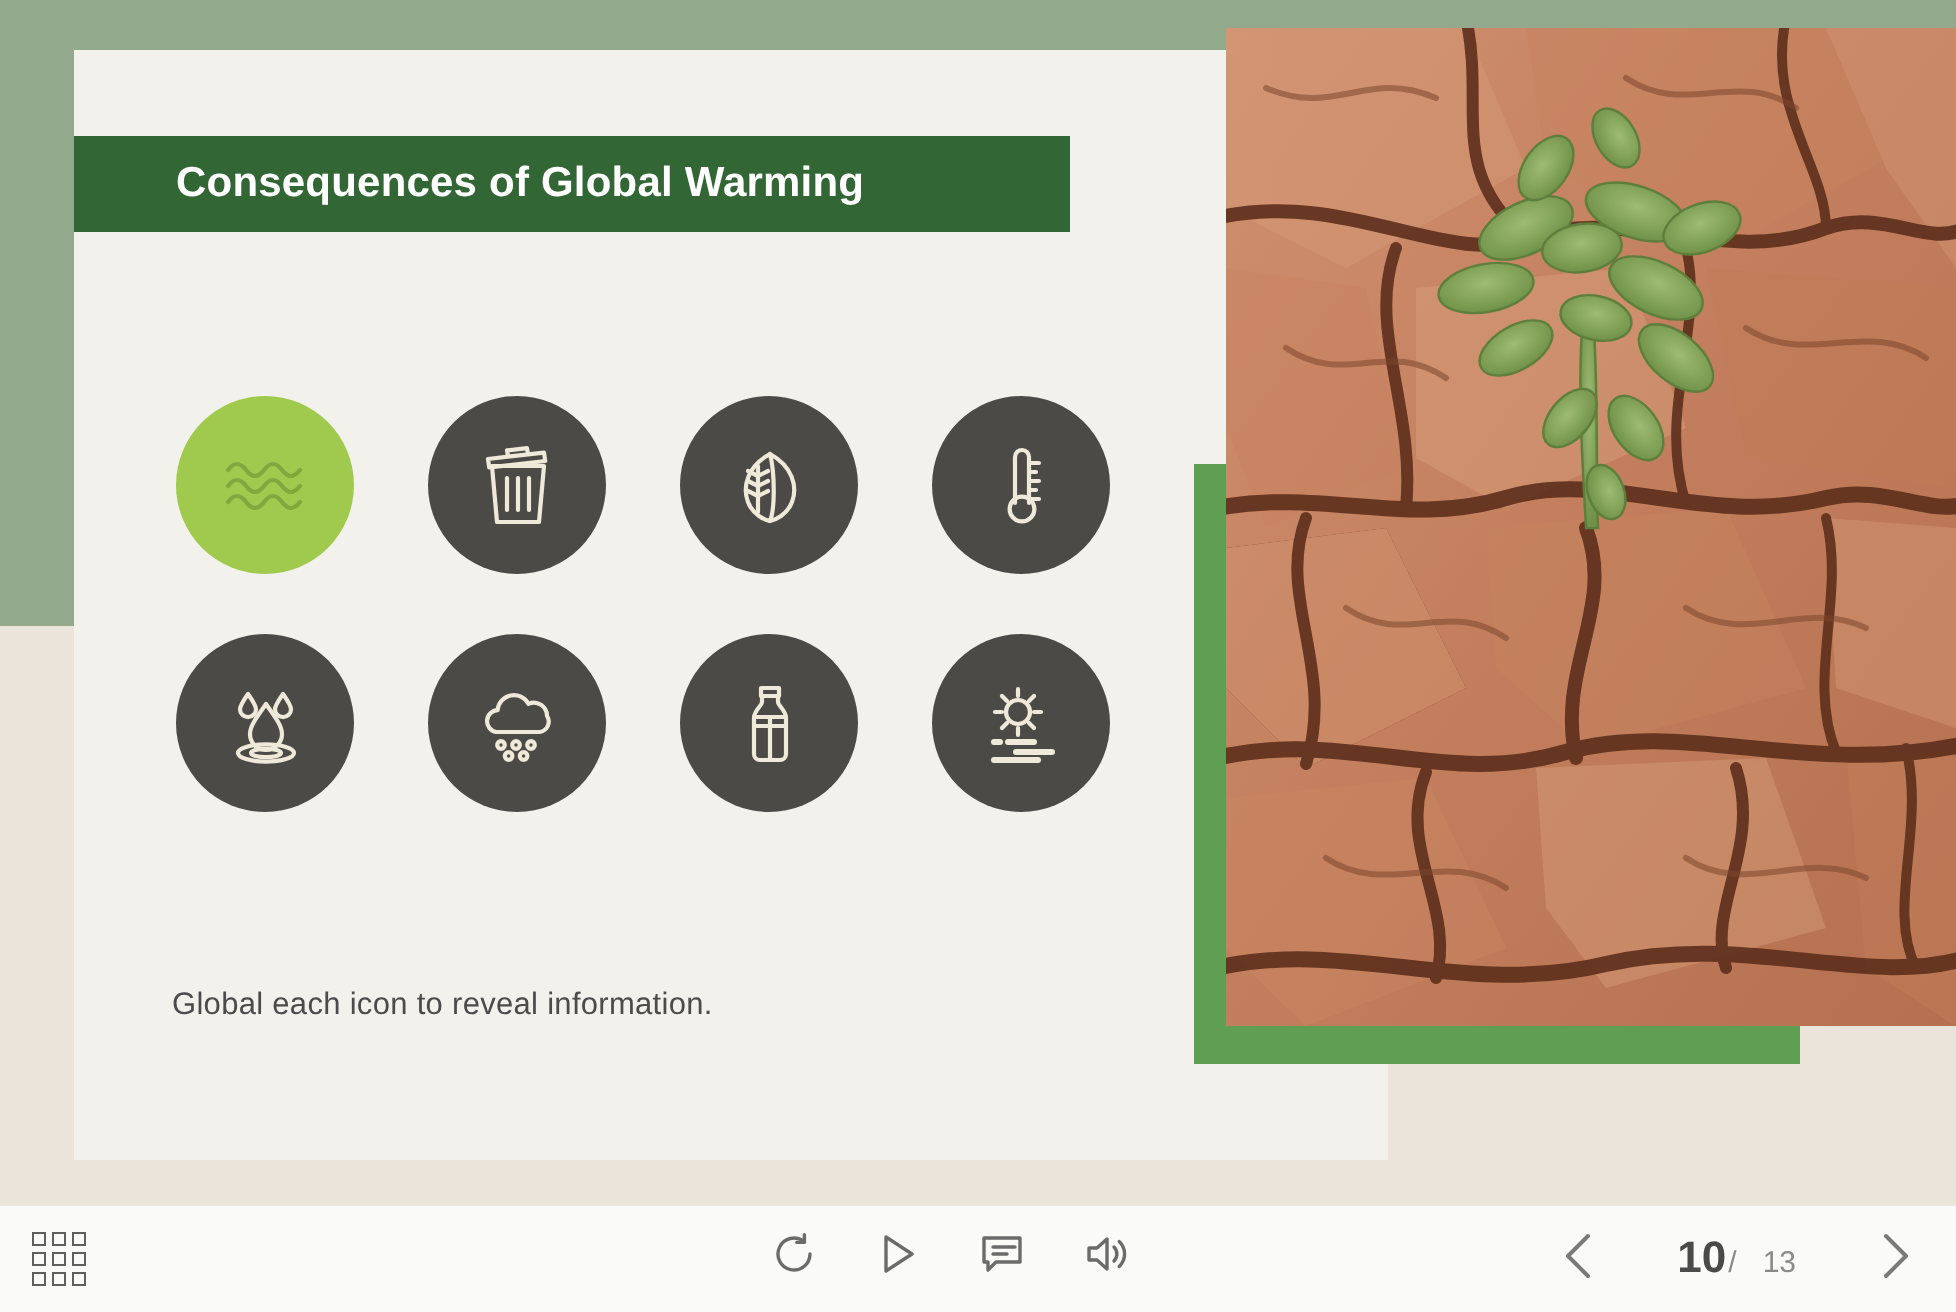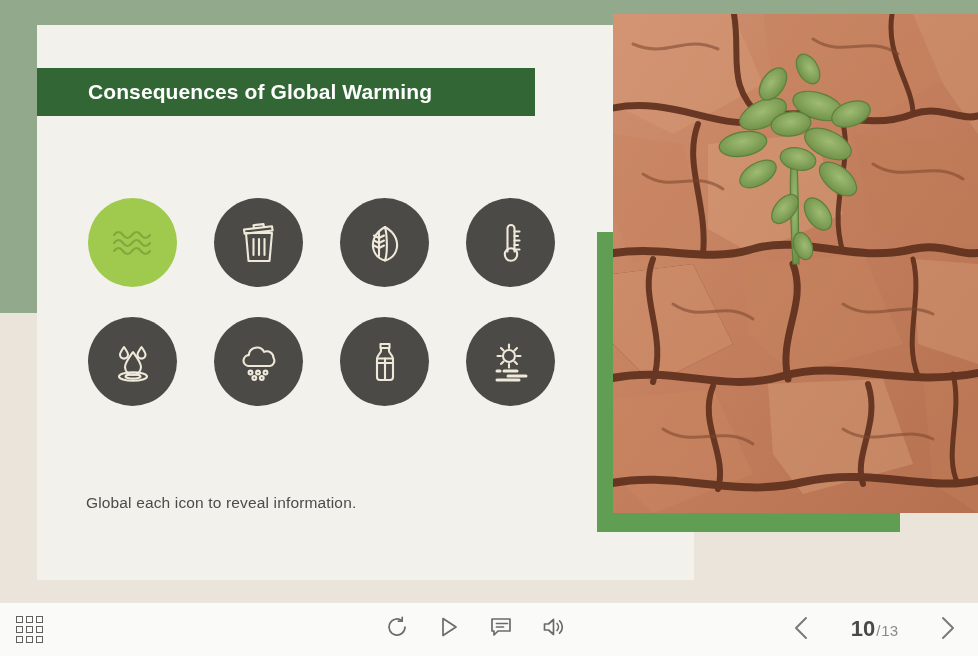--- a/index.html
+++ b/index.html
@@ -154,21 +154,21 @@
     gap: 36px;
   }
   .page-indicator {
     color: #555555;
     display: flex;
     align-items: baseline;
     user-select: none;
   }
   .page-current { font-size: 22px; font-weight: bold; color: #4a4a4a; }
   .page-sep { font-size: 15px; color: #8a8a8a; margin: 0 1px; }
-  .page-total { font-size: 15px; color: #8a8a8a; }
+  .page-total { font-size: 15px; color: #8a8a8a; margin-left: 12px; }
   .grid9 {
     display: grid;
     grid-template-columns: repeat(3, 7px);
     grid-template-rows: repeat(3, 7px);
     gap: 3px;
     cursor: pointer;
   }
   .grid9 i { display: block; width: 7px; height: 7px; border: 1.6px solid #5f5f5f; }
 </style>
 </head>

